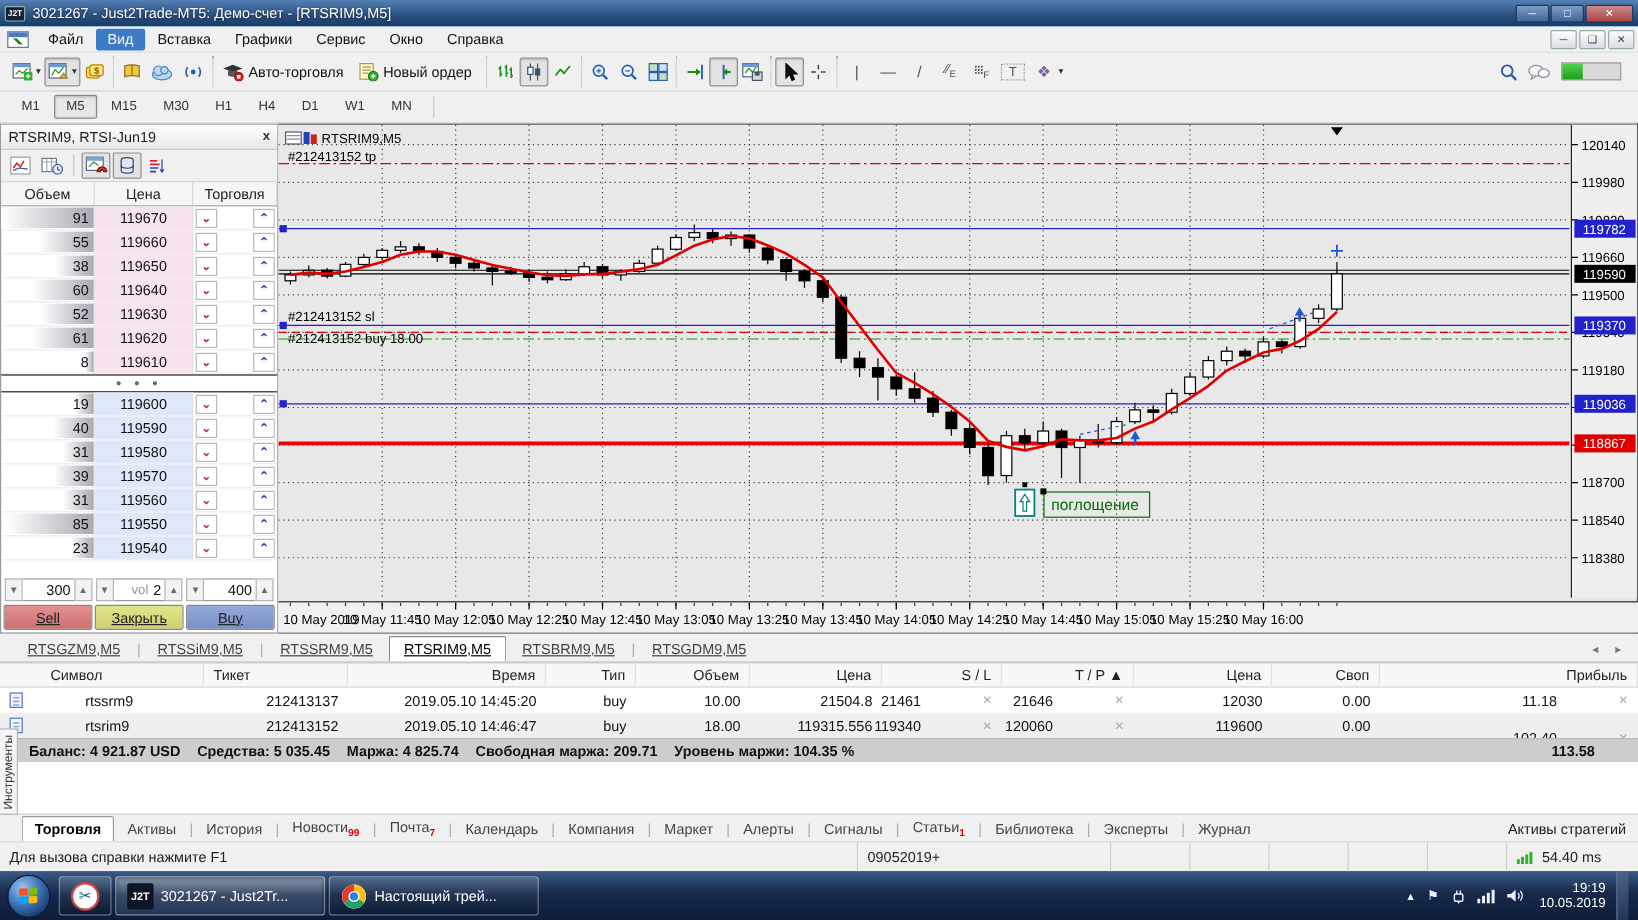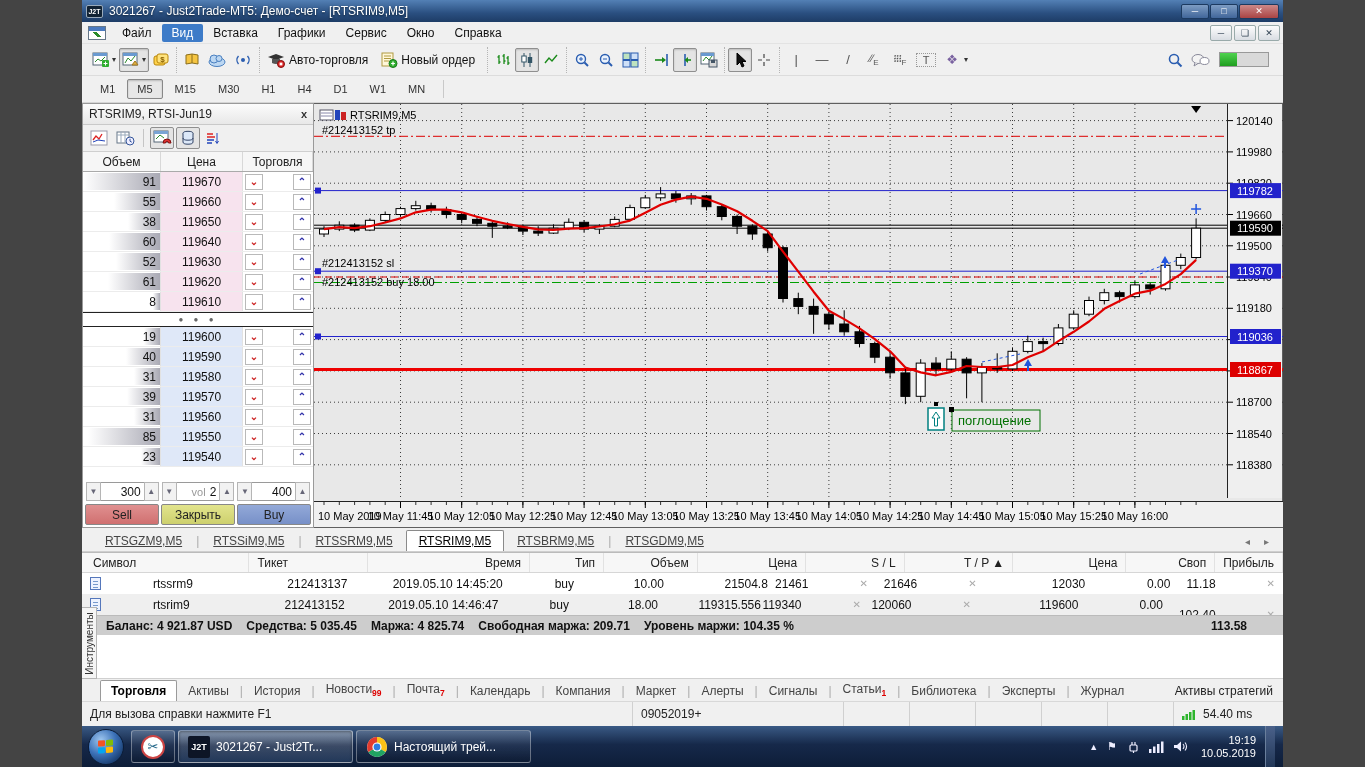--- a/index.html
+++ b/index.html
@@ -1,17 +1,17 @@
 <!DOCTYPE html>
 <html><head>
 <meta charset="utf-8">
 <style>
   html,body{margin:0;padding:0;background:#444;}
   *{box-sizing:border-box;}
-  .app{width:1201px;height:767px;position:relative;margin:0 auto;
+  .app{width:1365px;height:767px;position:relative;margin:0 auto;
        font-family:"Liberation Sans",sans-serif;font-size:12px;color:#111;
        background:#0ea5e9;overflow:hidden;user-select:none;}
   
   .titlebar{height:22px;background:linear-gradient(#5380b5,#2a4f80 60%,#1d3c66);
             display:flex;align-items:center;padding:0 4px;color:#fff;}
   .titlebar .appicon{width:17px;height:13px;background:#123;border:1px solid #9ab;
             color:#fff;font-size:7px;font-weight:bold;display:flex;align-items:center;justify-content:center;margin-right:6px;border-radius:2px;}
   .titlebar .ttext{font-size:12px;text-shadow:0 1px 2px #123;}
   .wbtns{margin-left:auto;display:flex;gap:1px;}
   .wbtn{width:28px;height:15px;background:linear-gradient(#7d9cc3,#41669a);border:1px solid #1c3least;border:1px solid #1c3a60;
@@ -73,21 +73,21 @@
   .tbtn.dn{color:#d22;}.tbtn.up{color:#33a;} 
   .domdots{height:15px;border-top:1px solid #222;border-bottom:1px solid #222;display:flex;align-items:center;justify-content:center;
            color:#666;font-size:8px;letter-spacing:4px;}
   .domfill{flex:1;}
   .spinrow{height:23px;display:flex;gap:3px;padding:0 3px;align-items:center;}
   .spin{flex:1;display:flex;height:19px;}
   .spin .sb{width:15px;border:1px solid #b5b5b5;background:#f2f2f2;font-size:8px;color:#667;display:flex;align-items:center;justify-content:center;}
   .spin .sv{flex:1;border:1px solid #9a9a9a;border-left:none;border-right:none;background:#fff;display:flex;align-items:center;justify-content:flex-end;padding:0 3px;font-size:12px;}
   .spin .sv .pref{color:#999;margin-right:4px;font-size:11px;}
   .btnrow{height:24px;display:flex;gap:2px;padding:1px 2px 2px;}
-  .bigbtn{flex:1;border:1px solid #888;border-radius:2px;display:flex;align-items:center;justify-content:center;font-size:12px;color:#222;}
+  .bigbtn{flex:1;border:1px solid #888;border-radius:2px;display:flex;align-items:center;justify-content:center;font-size:12px;color:#222;text-decoration:underline;}
   .bigbtn.sell{background:linear-gradient(#e09090,#d07070);}
   .bigbtn.close{background:linear-gradient(#e2e48c,#cdd06e);}
   .bigbtn.buy{background:linear-gradient(#93a9d8,#7790c8);}
   
   .chartw{flex:1;position:relative;border:1px solid #5f5f5f;border-left:none;background:#e8e8e8;}
   #plot-svg{position:absolute;left:0;top:0;}
   #axis-svg{position:absolute;right:0;top:0;background:#efefef;border-left:1px solid #222;}
   #time-svg{position:absolute;left:0;bottom:0;background:#f0f0f0;border-top:1px solid #222;}
   
   .ctabs{height:24px;background:#f0f0f0;display:flex;align-items:flex-end;padding-left:10px;border-bottom:1px solid #cfcfcf;}
@@ -939,21 +939,21 @@
         <div class="ctab">RTSGDM9,M5</div>
       </div>
     <div class="ctabarrows">
       <span>◂</span>
       <span>▸</span>
     </div>
   </div>
 
   <div class="toolbox">
     <div class="tthead" id="tt-head">
-        <div class="c" style="width: 170px; padding-left: 11px; text-align: center;">Символ</div>
+        <div class="c" style="width: 170px; padding-left: 42px; text-align: center;">Символ</div>
         <div class="c" style="width: 120px;">Тикет</div>
         <div class="c num" style="width: 165px;">Время</div>
         <div class="c num" style="width: 75px;">Тип</div>
         <div class="c num" style="width: 95px;">Объем</div>
         <div class="c num" style="width: 110px;">Цена</div>
         <div class="c num" style="width: 100px;">S / L</div>
         <div class="c num" style="width: 110px;">T / P  ▲</div>
         <div class="c num" style="width: 115px;">Цена</div>
         <div class="c num" style="width: 90px;">Своп</div>
         <div class="c num" style="flex: 1 1 0%;">Прибыль</div>

